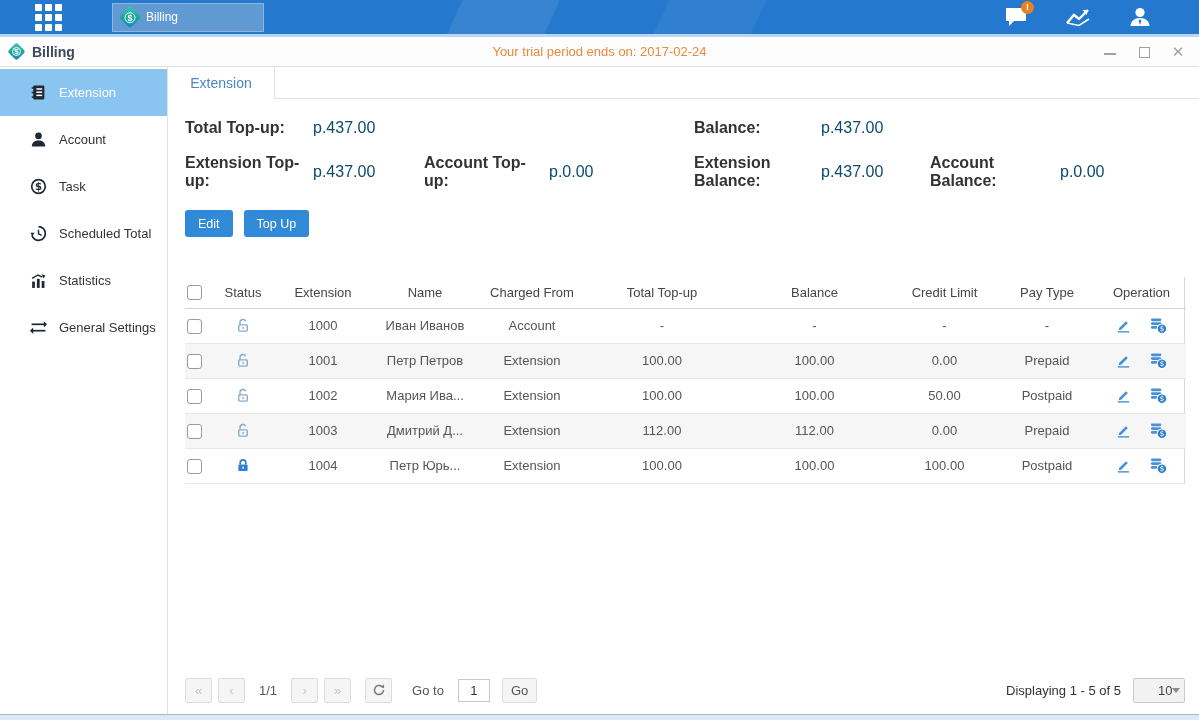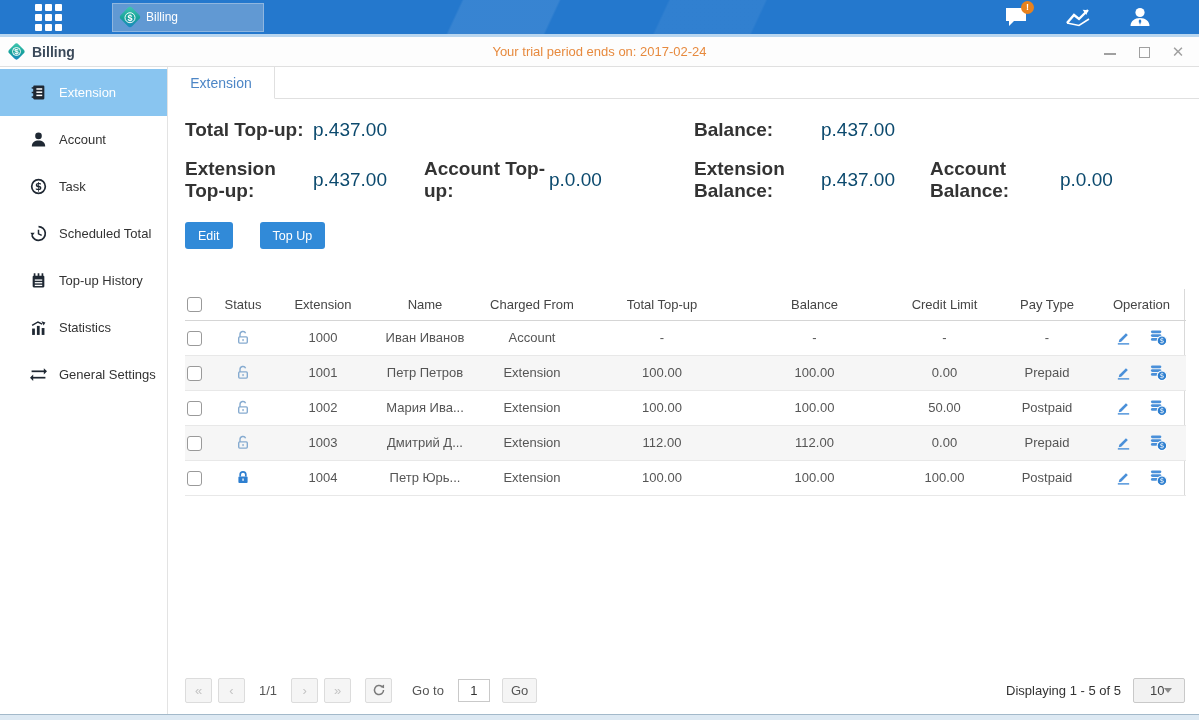--- a/index.html
+++ b/index.html
@@ -55,28 +55,28 @@
   .main { flex:1; display:flex; flex-direction:column; min-width:0; }
 
   
   .tabstrip { height:32px; border-bottom:1px solid #e0e0e0; display:flex; }
   .tab { width:107px; height:32px; display:flex; align-items:center; justify-content:center;
     font-size:14px; color:#4d86c6; background:#fff; border-right:1px solid #e0e0e0;
     margin-bottom:-1px; border-bottom:1px solid #fff; cursor:pointer; }
 
   
   .content { flex:1; display:flex; flex-direction:column; padding:0 14px 0 17px; min-width:0; }
-  .summary { padding-top:20px; font-size:19px; }
+  .summary { padding-top:20px; font-size:16px; }
   .summary .row { display:grid; grid-template-columns:128px 111px 125px 145px 127px 109px 130px auto;
     margin-bottom:17px; align-items:center; }
   .summary .lab { font-weight:bold; color:#333; }
   .summary .val { color:#0c4a6e; }
 
   
-  .btn-row { display:flex; gap:27px; margin-top:3px; }
+  .btn-row { display:flex; gap:11px; margin-top:3px; }
   .btn { background:#318ad8; color:#fff; font-size:12.5px; border:none; border-radius:3px;
     height:27px; padding:0 13px; cursor:pointer; font-family:"Liberation Sans",sans-serif; }
 
   
   .tablewrap { margin-top:40px; border-right:1px solid #d9d9d9; }
   table { width:100%; border-collapse:collapse; table-layout:fixed; font-size:13px; color:#555; }
   col.c-check{width:28px;} col.c-status{width:60px;} col.c-ext{width:100px;} col.c-name{width:104px;}
   col.c-from{width:110px;} col.c-topup{width:150px;} col.c-bal{width:155px;} col.c-credit{width:105px;}
   col.c-pay{width:100px;} col.c-op{width:89px;}
   thead th { font-weight:normal; color:#454545; text-align:center; height:31px;
@@ -97,21 +97,21 @@
     display:flex; align-items:center; justify-content:center; color:#c4c4c4; font-size:13px; cursor:pointer; }
   .pageno { margin:0 8px; color:#555; font-size:13px; }
   .goto-label { margin-left:14px; margin-right:8px; color:#555; font-size:13px; }
   .goto-input { width:32px; height:23px; border:1px solid #c9c9c9; text-align:center; font-size:13px;
     color:#333; font-family:"Liberation Sans",sans-serif; }
   .go-btn { margin-left:6px; height:25px; padding:0 8px; background:#f5f5f5; border:1px solid #dcdcdc;
     border-radius:2px; color:#555; font-size:13px; cursor:pointer; font-family:"Liberation Sans",sans-serif; }
   .pager-right { margin-left:auto; display:flex; align-items:center; gap:12px; }
   .displaying { color:#333; font-size:13px; }
   .pagesize { width:52px; height:25px; background:#f2f2f2; border:1px solid #c9c9c9; border-radius:2px;
-    display:flex; align-items:center; justify-content:space-between; padding:0 16px; color:#444;
+    display:flex; align-items:center; justify-content:space-between; padding:0 24px; color:#444;
     font-size:13px; cursor:pointer; }
   .caret { width:0; height:0; border-left:4px solid transparent; border-right:4px solid transparent;
     border-top:5px solid #8a8a8a; }
 
   .footer-strip { height:6px; border-top:1px solid #a3b9ca; background:#dde9f3; }
 </style>
 </head>
 <body>
 
 <div class="topbar">
@@ -199,32 +199,20 @@
       </svg>
       <span>Task</span>
     </div>
     <div class="side-item">
       <svg width="17" height="17" viewBox="0 0 16 16">
         <path d="M8 1.6 a6.4 6.4 0 1 1 -6.2 8" fill="none" stroke="#1f2833" stroke-width="1.6"></path>
         <polygon points="0.4,7.2 4.4,7.2 2.2,10.4" fill="#1f2833"></polygon>
         <polyline points="8,4.5 8,8.3 11,9.8" fill="none" stroke="#1f2833" stroke-width="1.4"></polyline>
       </svg>
       <span>Scheduled Total</span>
-    </div>
-    <div class="side-item">
-      <svg width="17" height="17" viewBox="0 0 16 16">
-        <rect x="2.5" y="3.5" width="11" height="11" rx="1" fill="#1f2833"></rect>
-        <rect x="3.5" y="1.2" width="1.6" height="3.4" fill="#1f2833"></rect>
-        <rect x="7.2" y="1.2" width="1.6" height="3.4" fill="#1f2833"></rect>
-        <rect x="10.9" y="1.2" width="1.6" height="3.4" fill="#1f2833"></rect>
-        <rect x="4.5" y="7" width="7" height="1.2" fill="#fff"></rect>
-        <rect x="4.5" y="9.5" width="7" height="1.2" fill="#fff"></rect>
-        <rect x="4.5" y="12" width="7" height="1.2" fill="#fff"></rect>
-      </svg>
-      <span>Top-up History</span>
     </div>
     <div class="side-item">
       <svg width="17" height="17" viewBox="0 0 16 16">
         <rect x="2" y="9" width="2.6" height="6" fill="#1f2833"></rect>
         <rect x="6.5" y="6.5" width="2.6" height="8.5" fill="#1f2833"></rect>
         <rect x="11" y="8.5" width="2.6" height="6.5" fill="#1f2833"></rect>
         <polyline points="2,6 7.5,2.8 11.5,4.8" fill="none" stroke="#1f2833" stroke-width="1.4"></polyline>
         <polygon points="14.5,3.2 10.8,2.2 12.8,6" fill="#1f2833"></polygon>
       </svg>
       <span>Statistics</span>

